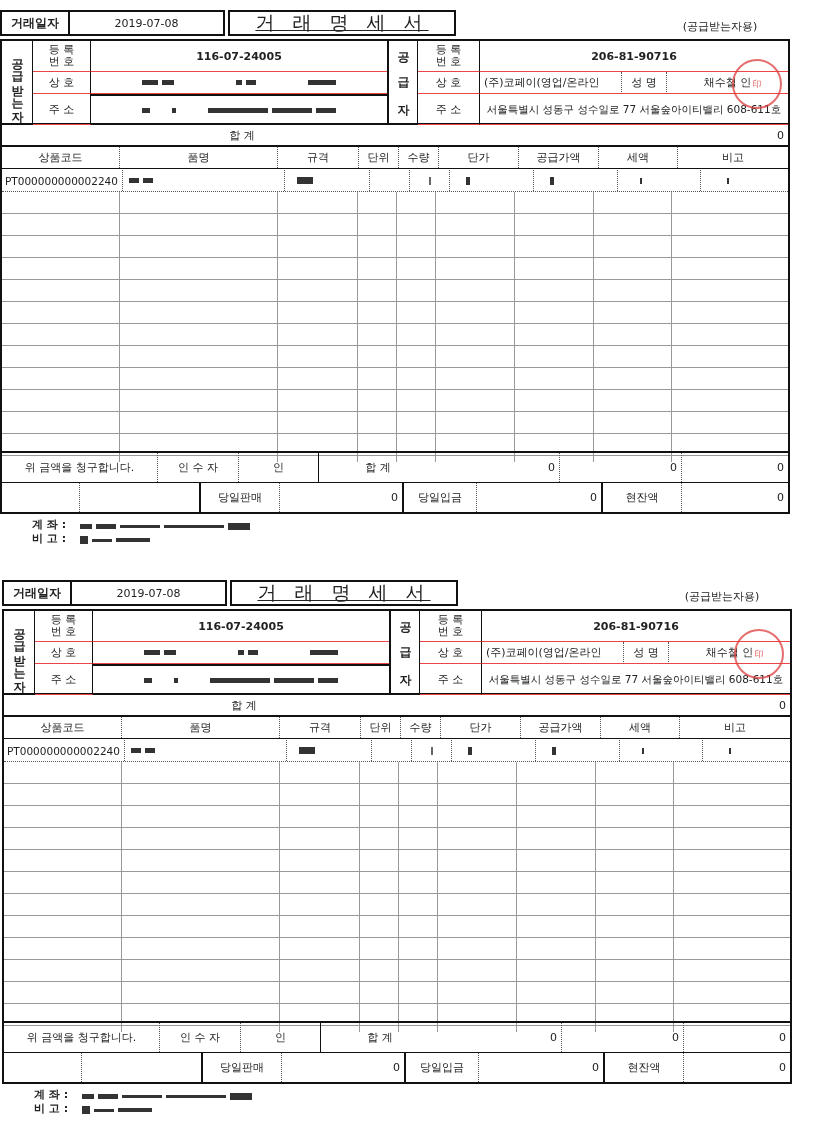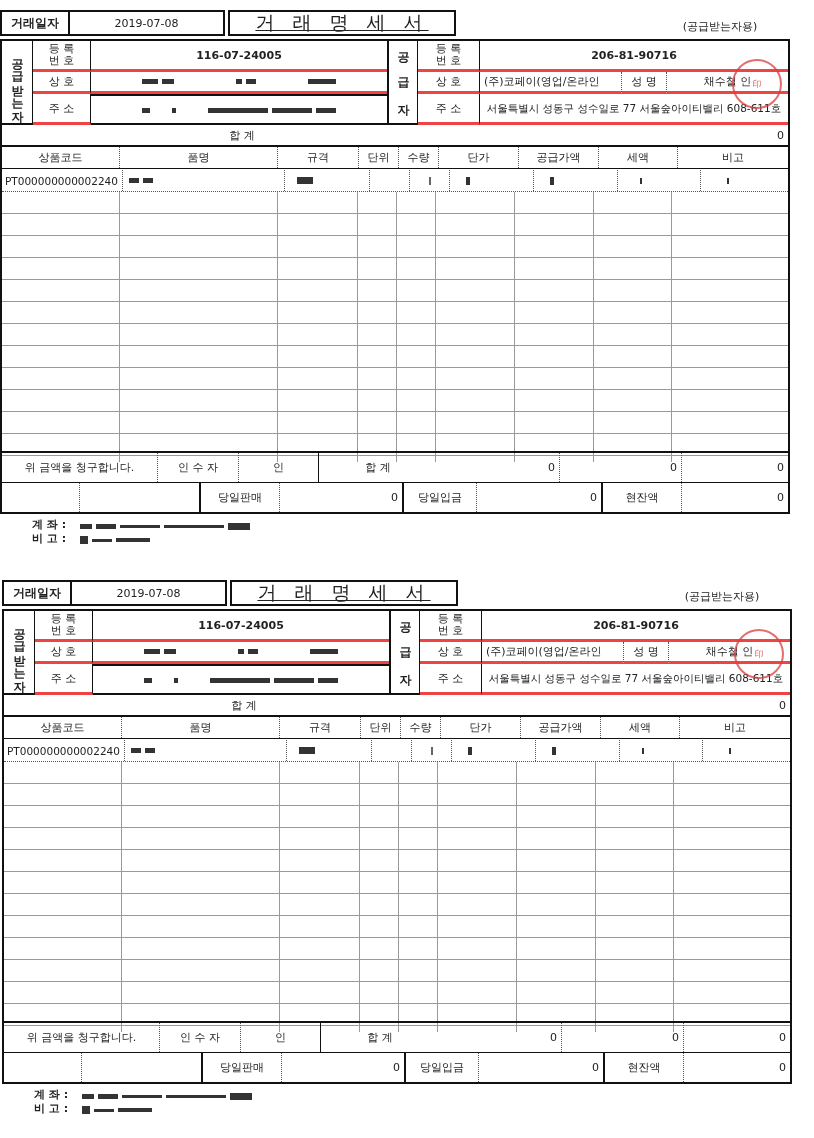--- a/index.html
+++ b/index.html
@@ -4,21 +4,21 @@
 <style>
   html, body { margin:0; padding:0; background:#fff; }
   body { width:814px; height:1138px; position:relative; overflow:hidden;
          font-family:"DejaVu Sans", sans-serif; color:#222; font-size:11px; }
   .copy { position:absolute; width:790px; height:550px; }
   .abs { position:absolute; box-sizing:border-box; }
   .c { display:flex; align-items:center; justify-content:center; text-align:center; }
   .r { display:flex; align-items:center; justify-content:flex-end; padding-right:4px; }
   .l { display:flex; align-items:center; justify-content:flex-start; padding-left:4px; }
   .b2 { border:2px solid #111; }
-  .thin-b { border-bottom:3px solid #ef4444; }
+  .thin-b { border-bottom:1px solid #ef4444; }
   .dot-r { border-right:1px dotted #555; }
   .solid-r { border-right:1px solid #111; }
   .bold { font-weight:bold; }
   .title { font-size:19px; letter-spacing:6px; text-decoration:underline; color:#222; }
   .redact { display:inline-block; background:#333; height:5px; vertical-align:middle; margin:0 2px; }
   .stamp { border-radius:50%; border:2px solid rgba(220,60,60,0.75);
            color:rgba(220,60,60,0.8); font-size:9px; }
   .vtext { writing-mode:vertical-rl; text-orientation:upright; letter-spacing:1px; }
 </style>
 </head>

